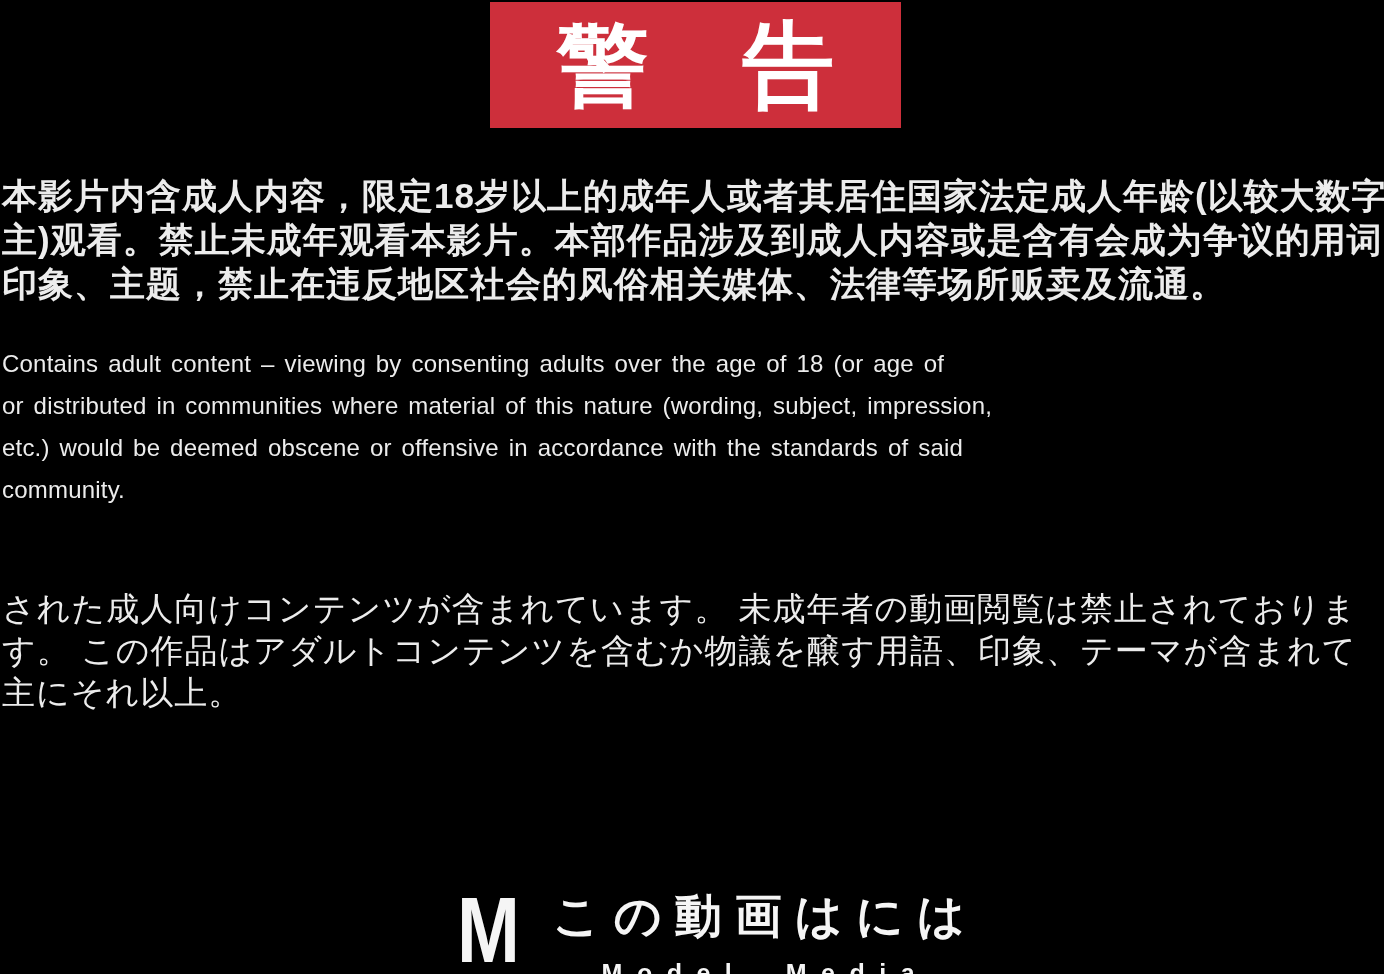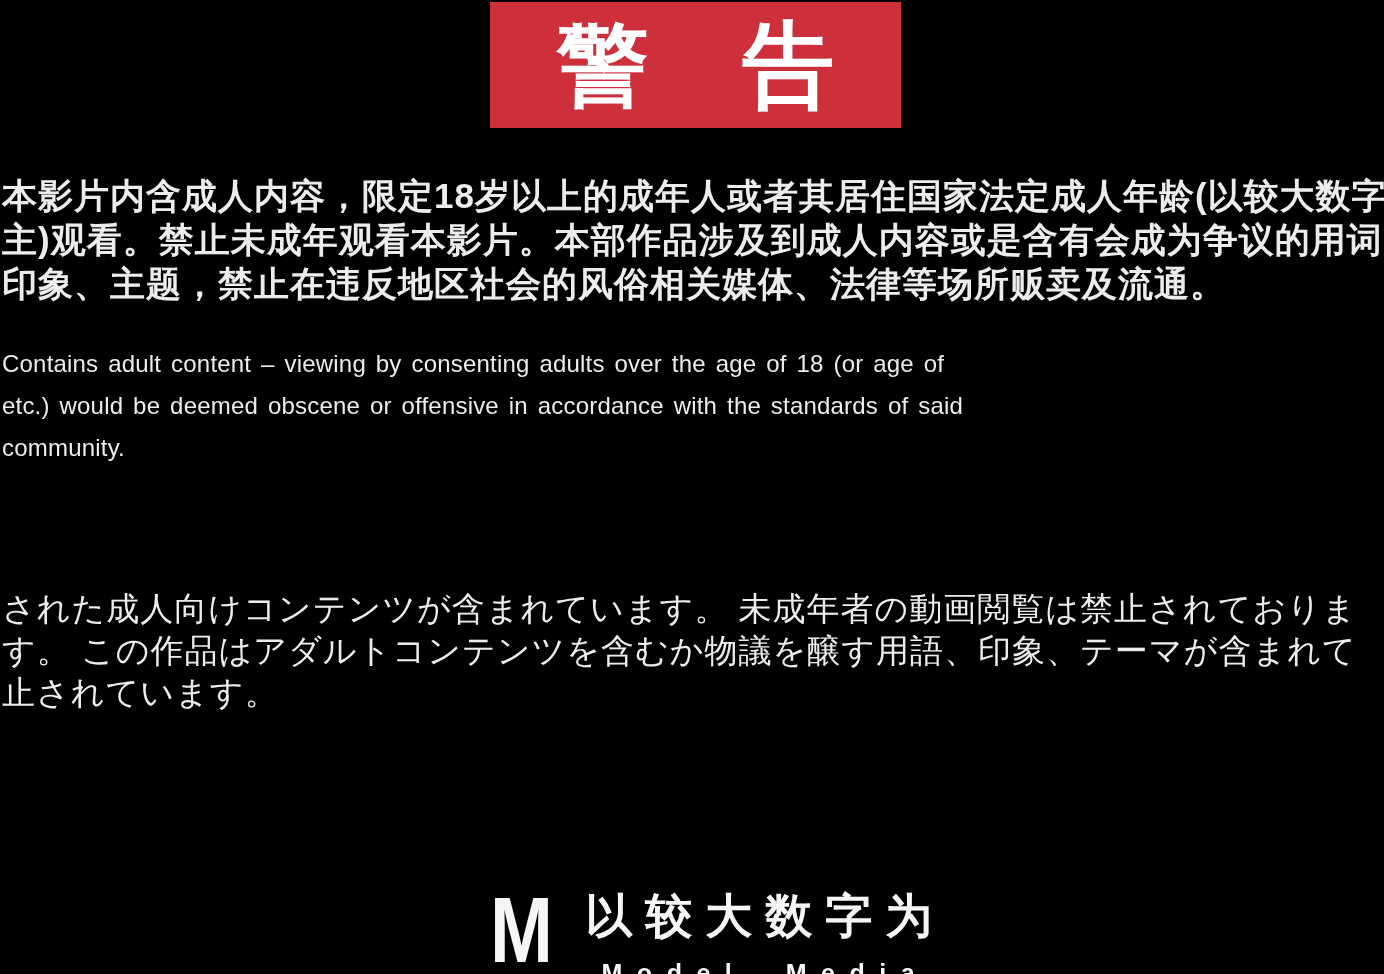--- a/index.html
+++ b/index.html
@@ -115,31 +115,32 @@
   </div>
 
   <div class="text-block zh-block">
     <div>本影片内含成人内容，限定18岁以上的成年人或者其居住国家法定成人年龄(以较大数字为</div>
     <div>主)观看。禁止未成年观看本影片。本部作品涉及到成人内容或是含有会成为争议的用词、</div>
     <div>印象、主题，禁止在违反地区社会的风俗相关媒体、法律等场所贩卖及流通。</div>
   </div>
 
   <div class="text-block en-block">
     <div>Contains adult content – viewing by consenting adults over the age of 18 (or age of</div>
+    <div>or distributed in communities where material of this nature (wording, subject, impression,</div>
     <div>etc.) would be deemed obscene or offensive in accordance with the standards of said</div>
     <div>community.</div>
   </div>
 
   <div class="text-block ja-block">
     <div>された成人向けコンテンツが含まれています。 未成年者の動画閲覧は禁止されておりま</div>
     <div>す。 この作品はアダルトコンテンツを含むか物議を醸す用語、印象、テーマが含まれて</div>
-    <div>止されています。</div>
+    <div>主にそれ以上。</div>
   </div>
 
   <div class="logo">
     <div class="logo-mark">M</div>
     <div class="logo-names">
-      <div class="logo-zh">以较大数字为</div>
+      <div class="logo-zh">この動画はには</div>
       <div class="logo-en">Model Media</div>
     </div>
   </div>
 
 </div>
 
 </body></html>

